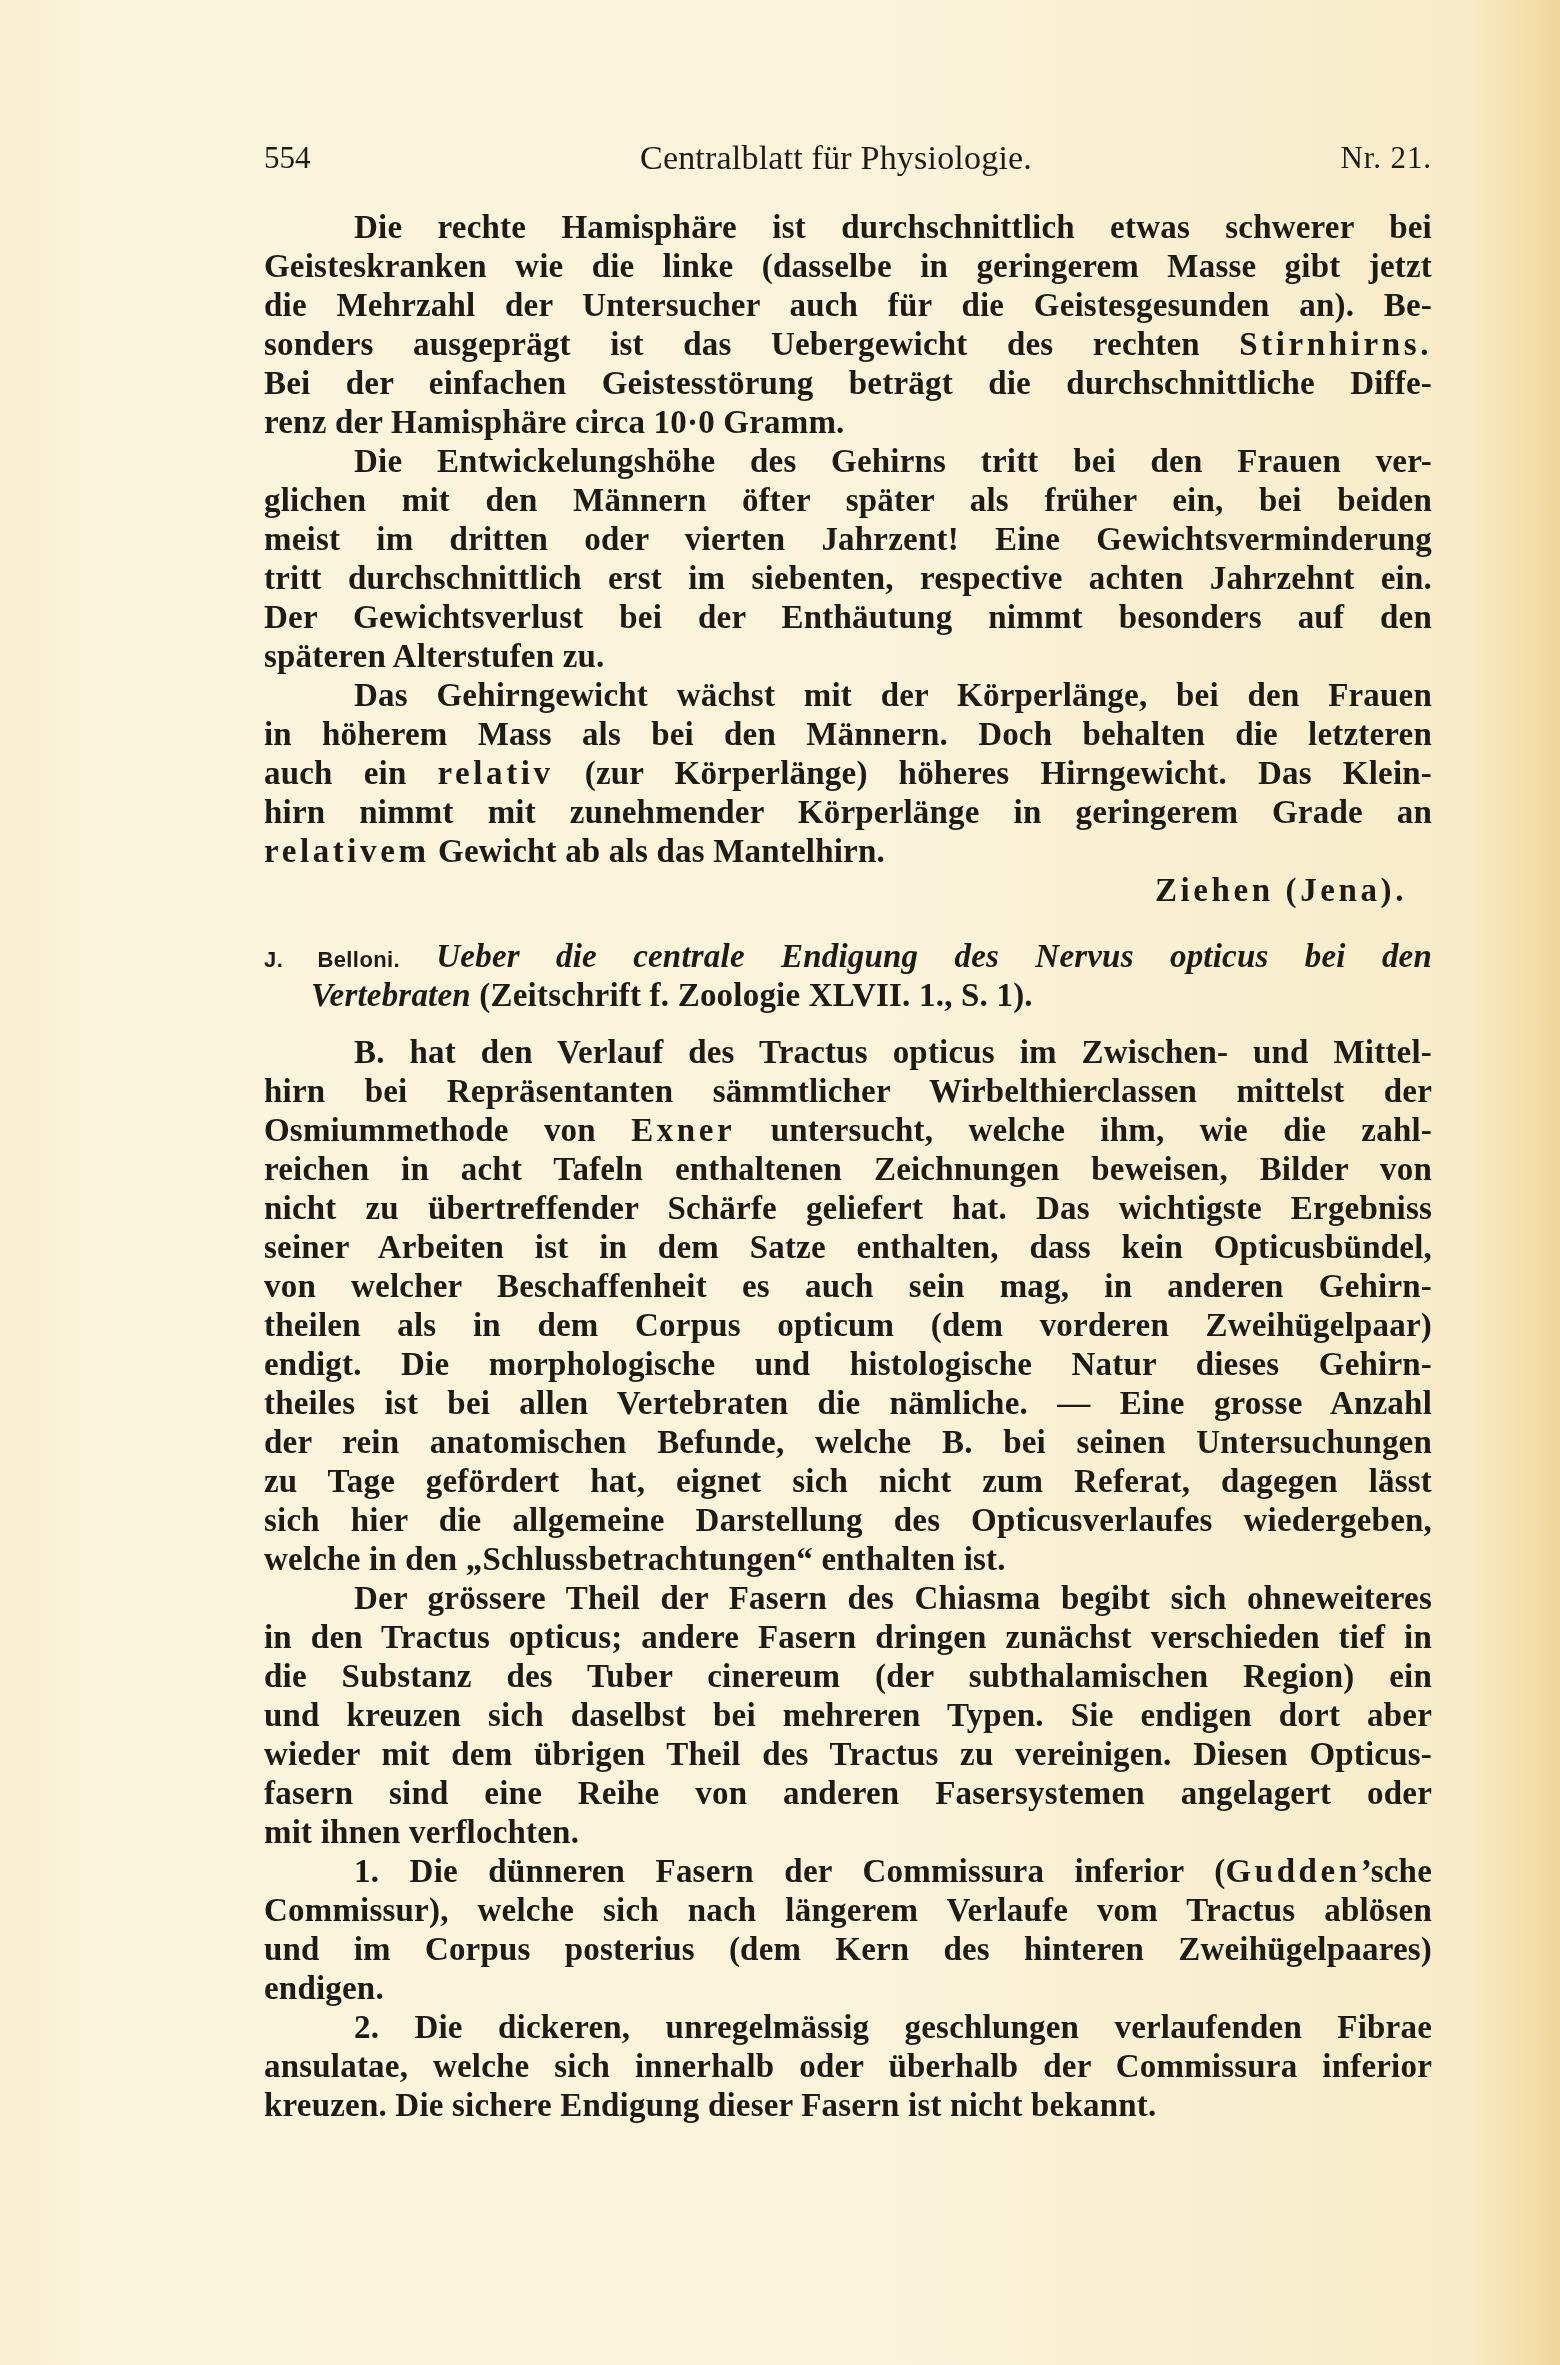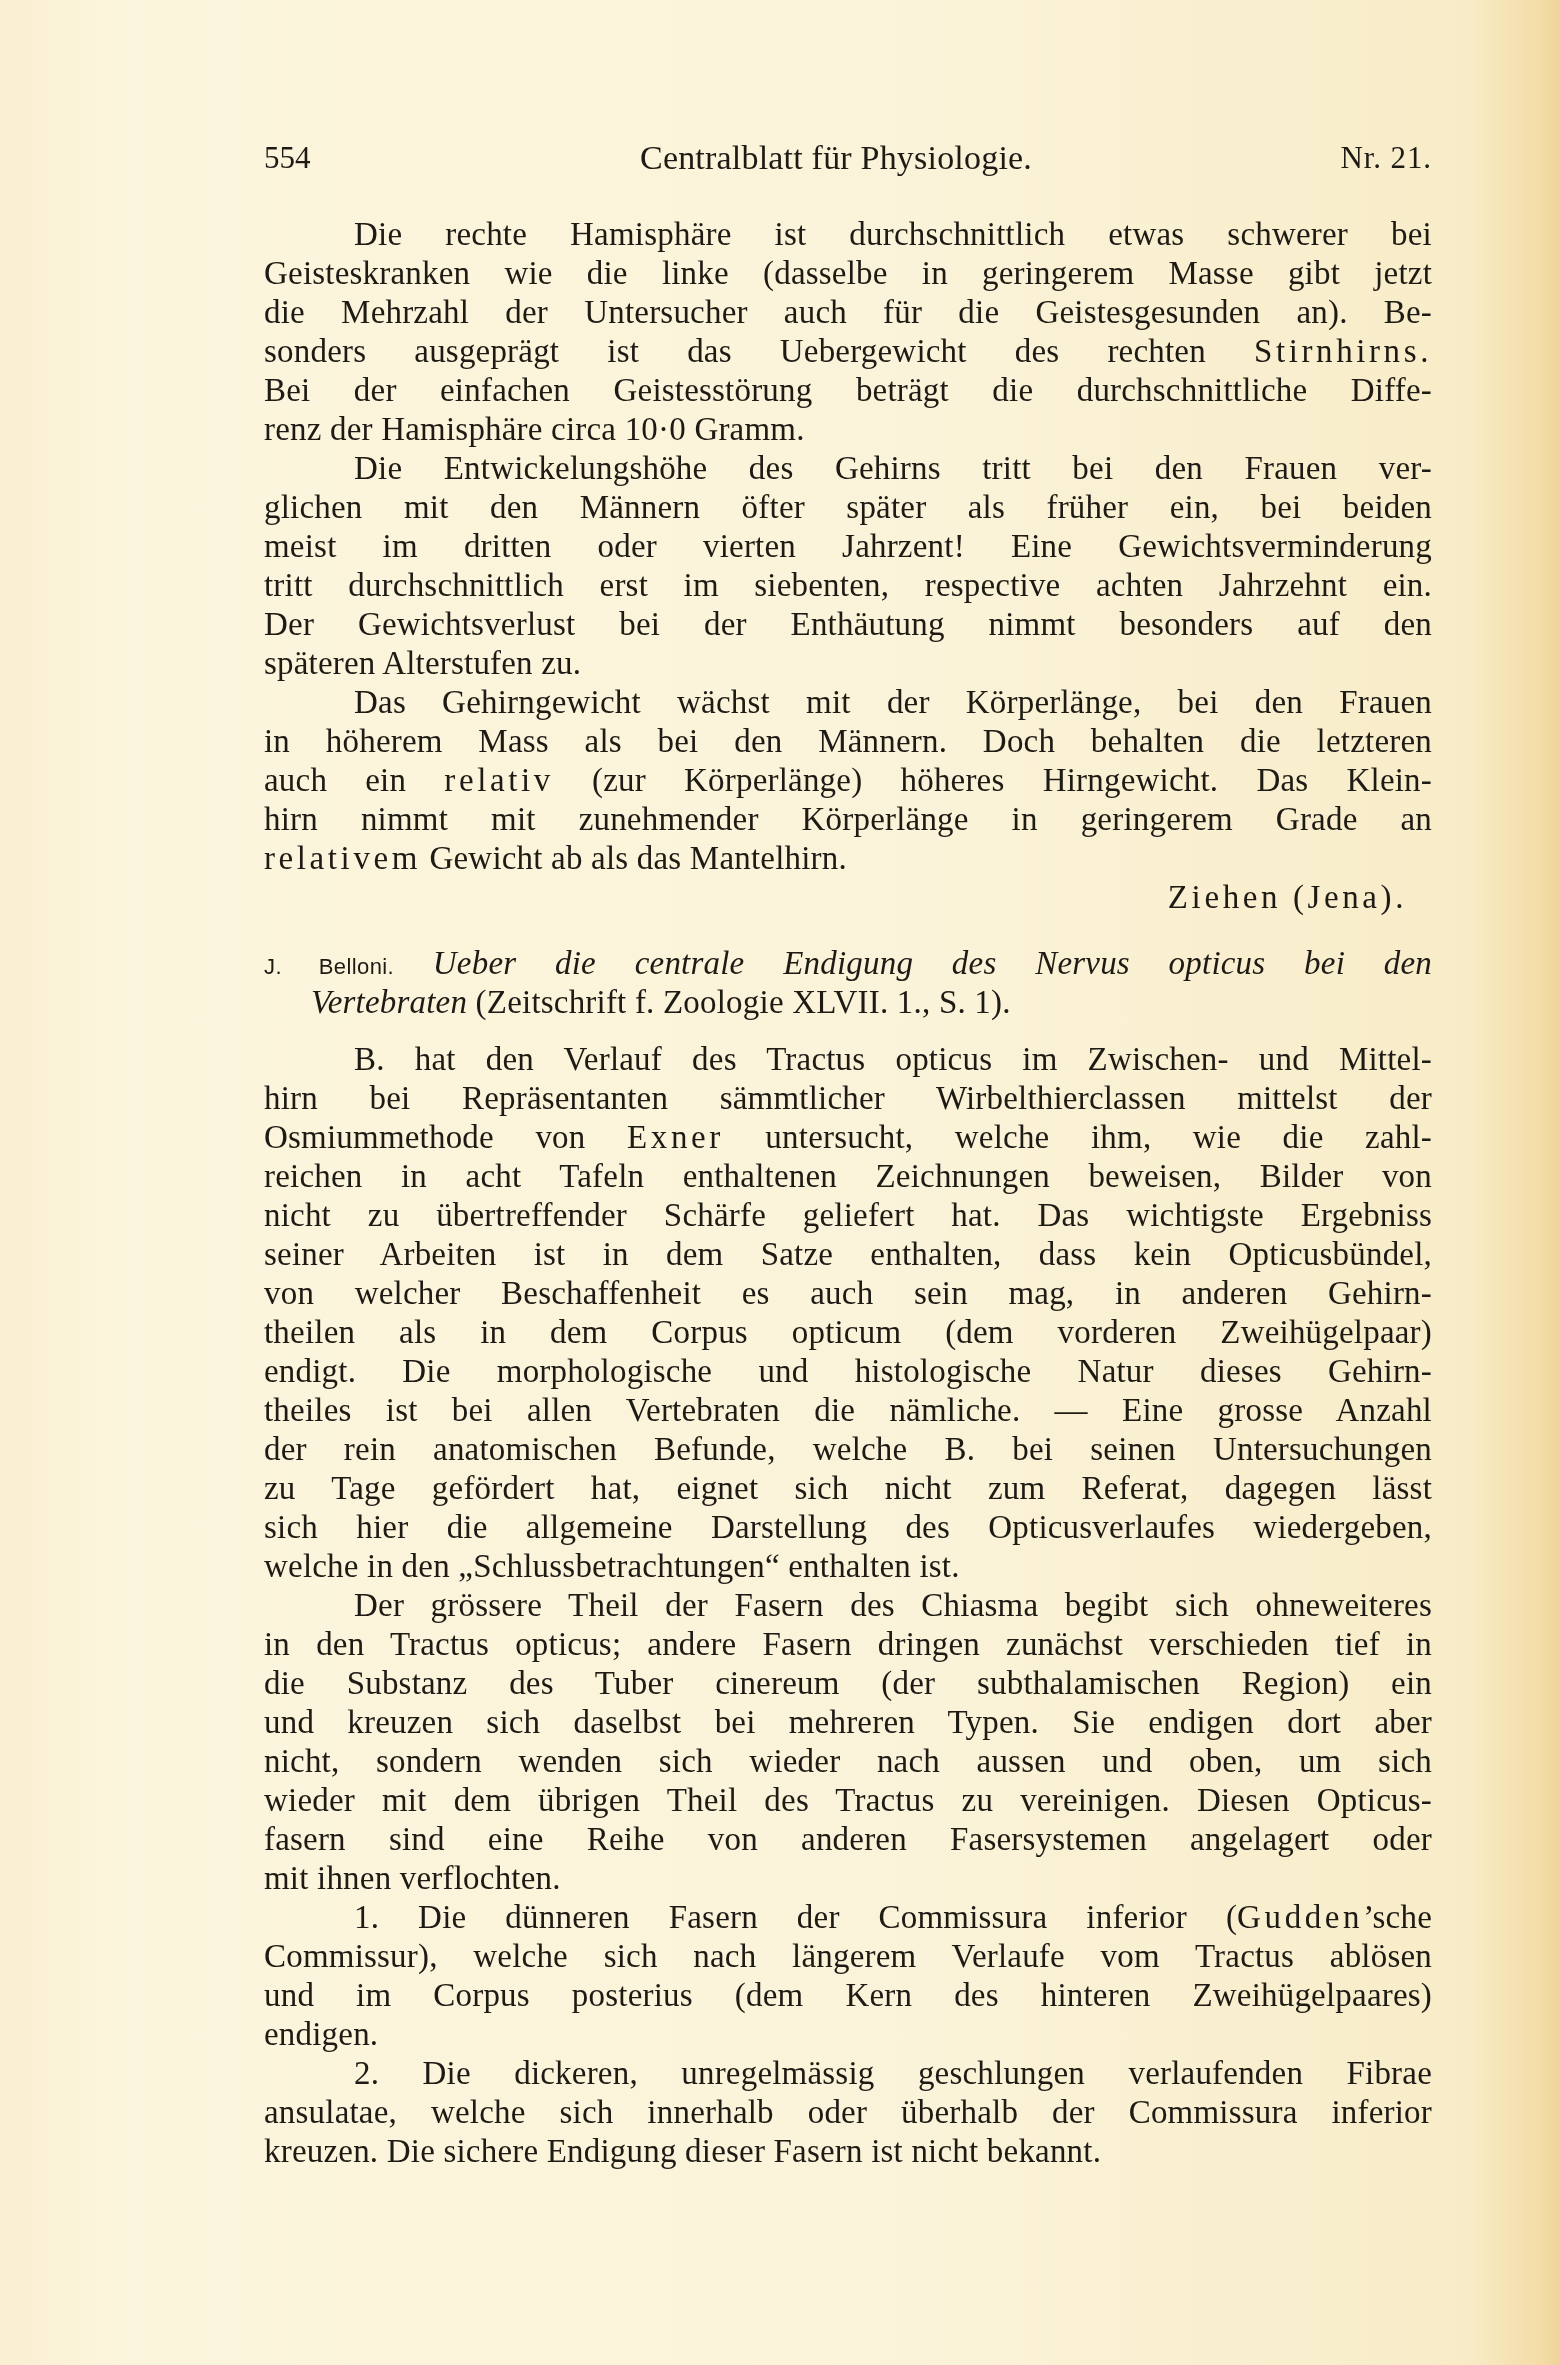--- a/index.html
+++ b/index.html
@@ -23,25 +23,26 @@
       position: relative;
       height: 45px;
       font-size: 31px;
       line-height: 45px;
       margin-top: 20px;
     }
     .running-head .pagenum { position: absolute; left: 0; top: 0; }
     .running-head .journal { position: absolute; left: 376px; top: 0; font-size: 34px; letter-spacing: 0.2px; }
     .running-head .issue { position: absolute; right: 0; top: 0; letter-spacing: 0.9px; }
     .body-text {
-      margin-top: 35px;
+      margin-top: 28px;
       font-size: 33px;
       line-height: 39px;
       text-align: justify;
       letter-spacing: 0.2px;
+      font-weight: bold;
     }
     .line { display: block; text-align: justify; text-align-last: justify; white-space: nowrap; overflow: visible; height: 39px; }
     .line.last { text-align-last: left; }
     .line.indent { padding-left: 90px; }
     .line.sig { text-align: right; text-align-last: right; padding-right: 25px; }
     .line.hang { padding-left: 47px; text-align-last: left; }
     .spaced { letter-spacing: 3.6px; }
     .gap-sm { height: 18px; }
     .gap-ref { height: 27px; }
     .author { font-family: "Liberation Sans", "DejaVu Sans", sans-serif; font-size: 22px; letter-spacing: 0.4px; }
@@ -112,21 +113,20 @@
       <span class="line">zu Tage gefördert hat, eignet sich nicht zum Referat, dagegen lässt</span>
       <span class="line">sich hier die allgemeine Darstellung des Opticusverlaufes wiedergeben,</span>
       <span class="line last">welche in den „Schlussbetrachtungen“ enthalten ist.</span>
     </div>
 
     <div>
       <span class="line indent">Der grössere Theil der Fasern des Chiasma begibt sich ohneweiteres</span>
       <span class="line">in den Tractus opticus; andere Fasern dringen zunächst verschieden tief in</span>
       <span class="line">die Substanz des Tuber cinereum (der subthalamischen Region) ein</span>
       <span class="line">und kreuzen sich daselbst bei mehreren Typen. Sie endigen dort aber</span>
-      <span class="line">nicht, sondern wenden sich wieder nach aussen und oben, um sich</span>
       <span class="line">wieder mit dem übrigen Theil des Tractus zu vereinigen. Diesen Opticus-</span>
       <span class="line">fasern sind eine Reihe von anderen Fasersystemen angelagert oder</span>
       <span class="line last">mit ihnen verflochten.</span>
     </div>
 
     <div>
       <span class="line indent"><span>1. Die dünneren Fasern der Commissura inferior (</span><span class="spaced">Gudden</span><span>’sche</span></span>
       <span class="line">Commissur), welche sich nach längerem Verlaufe vom Tractus ablösen</span>
       <span class="line">und im Corpus posterius (dem Kern des hinteren Zweihügelpaares)</span>
       <span class="line last">endigen.</span>

